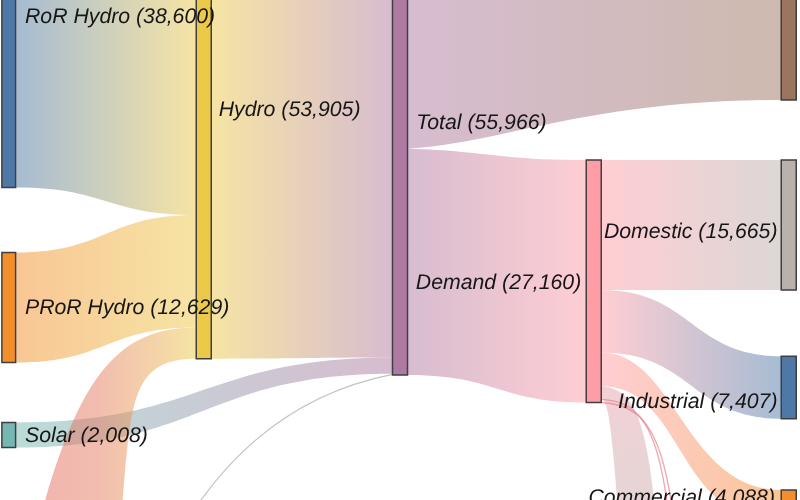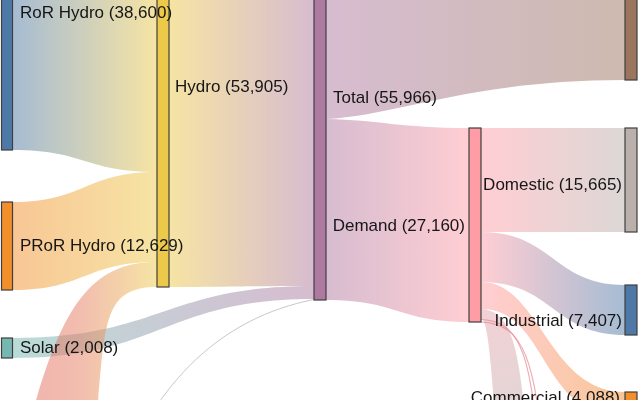--- a/index.html
+++ b/index.html
@@ -1,16 +1,16 @@
 <!DOCTYPE html>
 <html><head>
 <meta charset="utf-8">
 <style>
   html,body{margin:0;padding:0;background:#fff;}
-  .stage{position:relative;width:640px;height:400px;overflow:hidden;background:#ffffff;}
+  .stage{position:relative;width:640px;height:400px;overflow:hidden;background:#ffffff;font-style:italic;}
   svg{display:block;}
   text{font-family:"Liberation Sans","DejaVu Sans",sans-serif;font-size:17px;fill:#161616;}
 </style>
 </head>
 <body>
 
 <div class="stage">
 <svg width="640" height="400" viewBox="0 0 640 400">
   <defs>
     <linearGradient id="gRor" gradientUnits="userSpaceOnUse" x1="13" y1="0" x2="157" y2="0">

